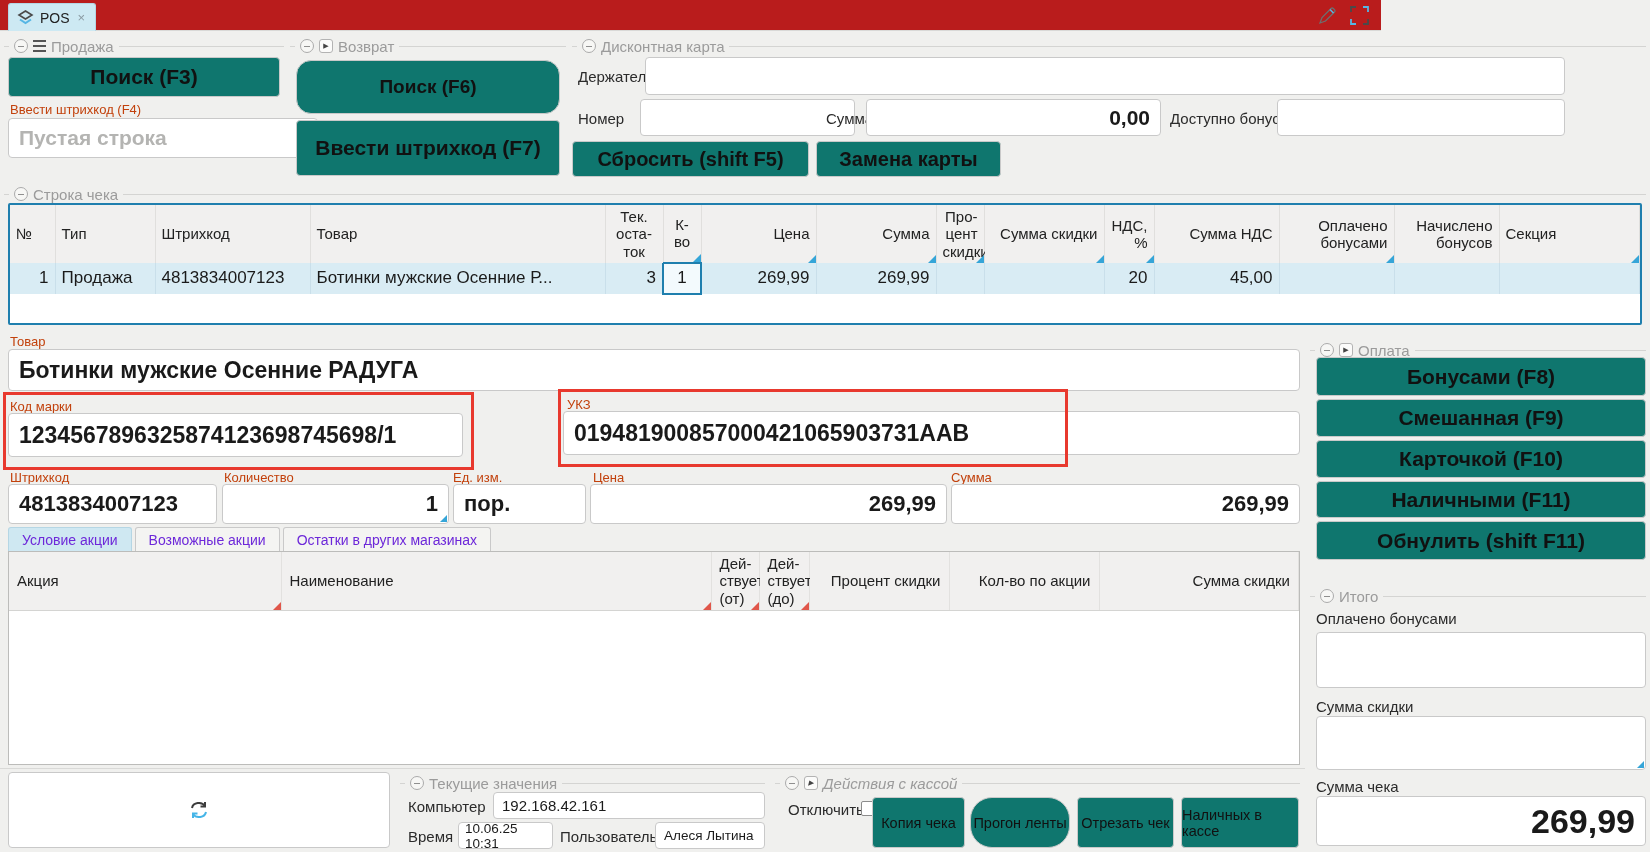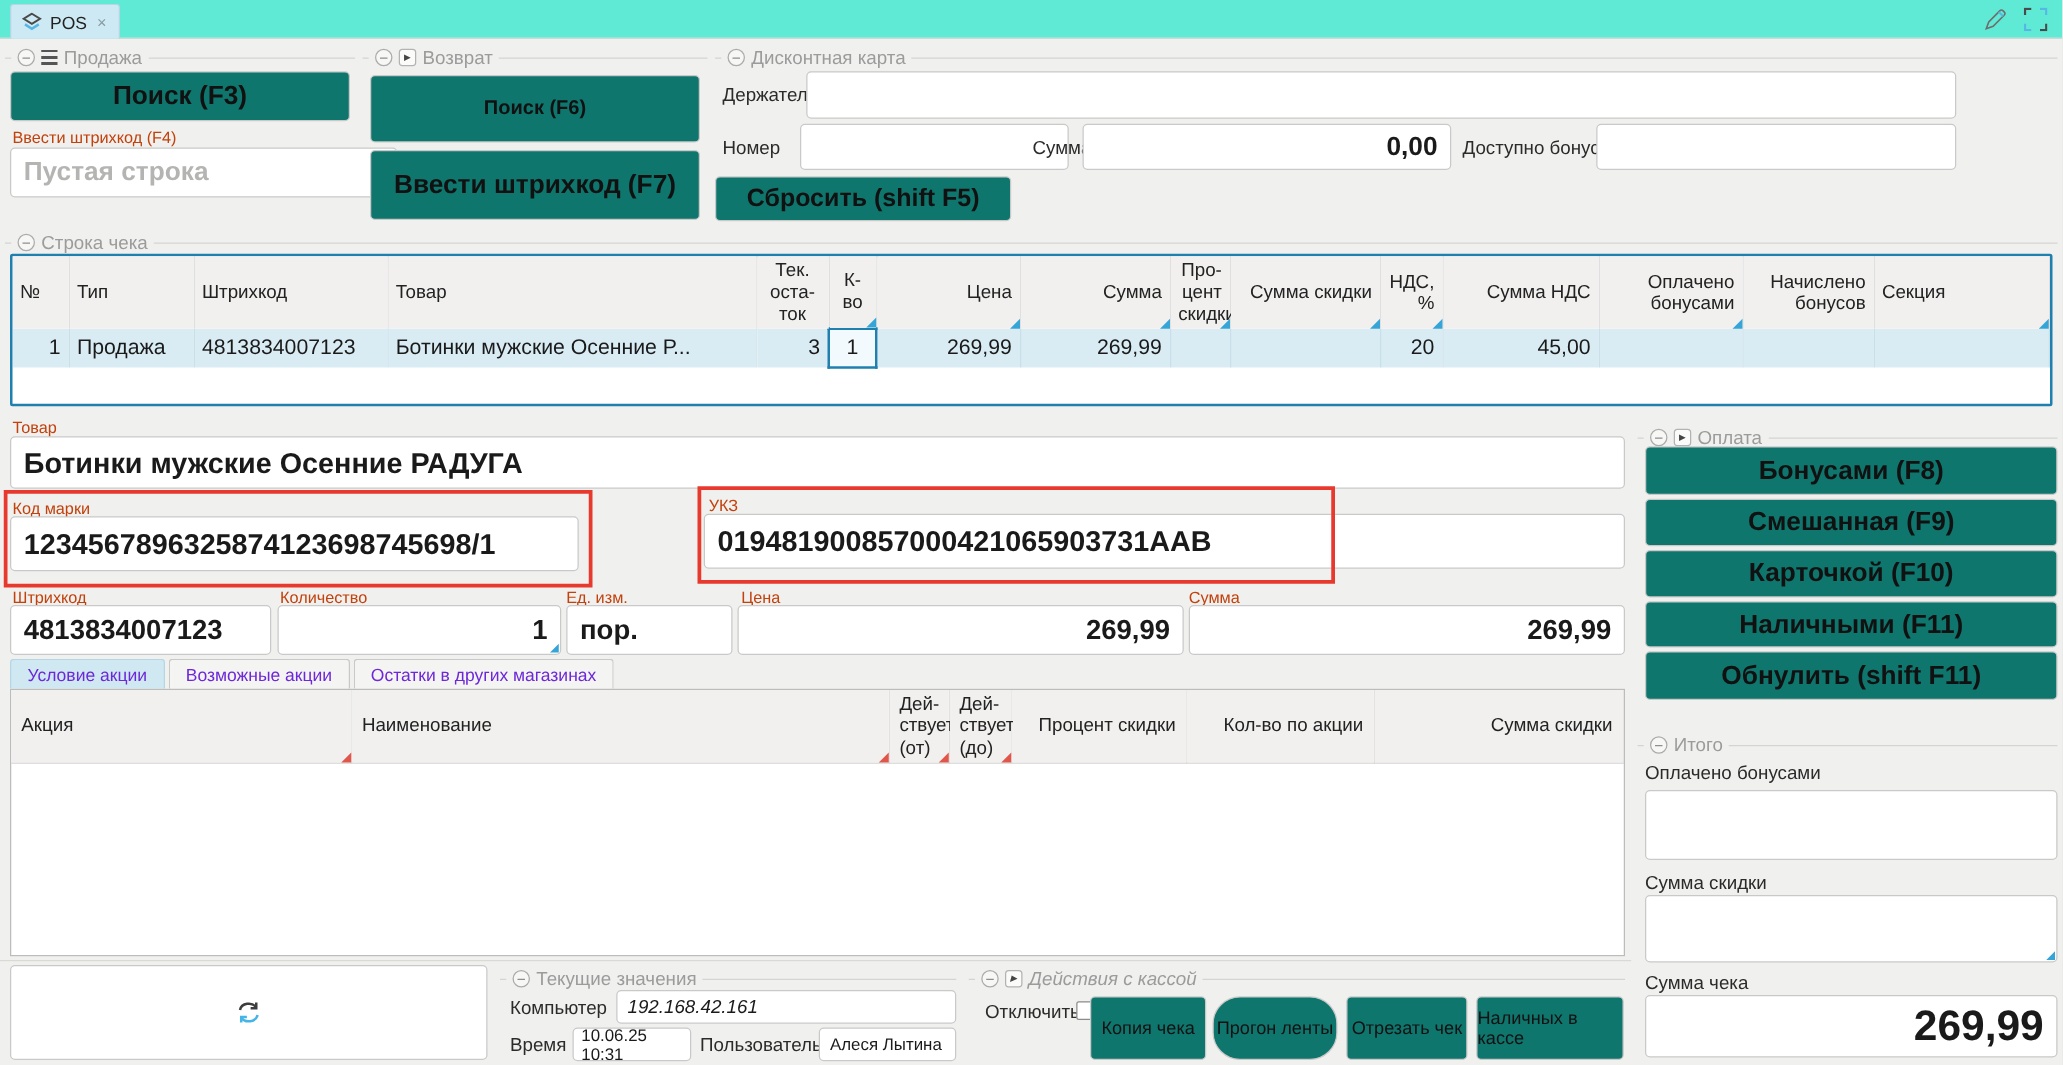--- a/index.html
+++ b/index.html
@@ -3,21 +3,21 @@
 <meta charset="utf-8">
 <style>
   * { margin:0; padding:0; box-sizing:border-box; }
   html,body { background:#e8e8e6; }
   .app {
     position:relative; width:1650px; height:852px;
     background:#f0f0ee; overflow:hidden;
     font-family:"Liberation Sans", sans-serif; color:#1a1a1a;
   }
   
-  .tabbar { position:absolute; left:0; top:0; width:1650px; height:31px; background:#5eead4; border-bottom:1px solid #d9d9d7; }
+  .tabbar { position:absolute; left:0; top:0; width:1381px; height:31px; background:#b91c1c; border-bottom:1px solid #d9d9d7; }
   .tab { position:absolute; left:8px; top:3px; height:28px; padding:0 10px 0 8px; background:#cde9f3; border:1px solid #b5d6e4; border-bottom:none; border-radius:3px 3px 0 0; display:flex; align-items:center; gap:6px; font-size:14px; color:#222; }
   .tab .close { color:#8a9aa2; font-size:13px; margin-left:2px; cursor:pointer; }
   .tab-actions { position:absolute; right:12px; top:5px; display:flex; gap:12px; align-items:center; }
   
   .ghd { position:absolute; display:flex; align-items:center; gap:5px; color:#9b9b9b; font-size:15px; height:16px; white-space:nowrap; }
   .ghd .pre { width:5px; height:1px; background:#d4d4d2; }
   .ghd .line { height:1px; background:#d4d4d2; flex:1; }
   .ico-collapse { width:14px; height:14px; border:1px solid #ababab; border-radius:50%; position:relative; display:inline-block; background:#f7f7f5; }
   .ico-collapse::after { content:""; position:absolute; left:3px; top:5.5px; width:6px; height:1.5px; background:#8f8f8f; }
   .ico-box { width:14px; height:14px; border:1px solid #b3b3b3; border-radius:3px; background:#fbfbfa; display:inline-flex; align-items:center; justify-content:center; font-size:7px; color:#444; }
@@ -104,38 +104,39 @@
     <span class="corner-blue"></span>
   </div>
 
   <div class="ghd" style="left:290px; top:38px; width:276px;">
     <span class="pre"></span>
       <span class="ico-collapse"></span>
     <span class="ico-box">▶</span>
     <span>Возврат</span>
       <span class="line"></span>
   </div>
-  <div class="btn" style="left:296px; top:60px; width:264px; height:54px; font-size:16px;">Поиск (F6)</div>
+  <div class="btn" style="left:296px; top:60px; width:264px; height:54px; font-size:19px;border-radius:15px;">Поиск (F6)</div>
   <div class="btn" style="left:296px; top:120px; width:264px; height:56px; font-size:21px;">Ввести штрихкод (F7)</div>
 
   <div class="ghd" style="left:572px; top:38px; width:1074px;">
     <span class="pre"></span>
       <span class="ico-collapse"></span>
     <span>Дисконтная карта</span>
       <span class="line"></span>
   </div>
   <div class="lbl15" style="left:578px; top:68px;">Держатель</div>
   <div class="field" style="left:645px; top:57px; width:920px; height:38px;"></div>
   <div class="lbl15" style="left:578px; top:110px;">Номер</div>
   <div class="field" style="left:640px; top:99px; width:215px; height:37px;"></div>
   <div class="lbl15" style="left:826px; top:110px;">Сумма</div>
   <div class="field right" style="left:866px; top:99px; width:295px; height:37px; padding:0 10px; font-weight:bold; font-size:21px;">0,00</div>
   <div class="lbl15" style="left:1170px; top:110px;">Доступно бонусов</div>
   <div class="field" style="left:1277px; top:99px; width:288px; height:37px;"></div>
   <div class="btn" style="left:572px; top:141px; width:237px; height:36px; font-size:20px;">Сбросить (shift F5)</div>
+  <div class="btn" style="left:816px; top:141px; width:185px; height:36px; font-size:20px;">Замена карты</div>
 
   <div class="ghd" style="left:4px; top:186px; width:1642px;">
     <span class="pre"></span>
       <span class="ico-collapse"></span>
     <span>Строка чека</span>
       <span class="line"></span>
   </div>
   <div class="rc-table">
     <table>
       <colgroup>
@@ -293,21 +294,21 @@
     </span>
   </div>
 
   <div class="ghd" style="left:400px; top:775px; width:365px;">
     <span class="pre"></span>
       <span class="ico-collapse"></span>
     <span>Текущие значения</span>
       <span class="line"></span>
   </div>
   <div class="lbl15" style="left:408px; top:798px;">Компьютер</div>
-  <div class="field" style="left:493px; top:792px; width:272px; height:27px; padding:0 8px; font-size:15px;font-style:italic;">192.168.42.161</div>
+  <div class="field" style="left:493px; top:792px; width:272px; height:27px; padding:0 8px; font-size:15px;">192.168.42.161</div>
   <div class="lbl15" style="left:408px; top:828px;">Время</div>
   <div class="field" style="left:458px; top:822px; width:95px; height:27px; padding:0 6px; font-size:13.5px; justify-content:center;">10.06.25 10:31</div>
   <div class="lbl15" style="left:560px; top:828px;">Пользователь</div>
   <div class="field" style="left:655px; top:822px; width:110px; height:27px; padding:0 8px; font-size:13.5px;">Алеся Лытина</div>
 
   <div class="ghd" style="left:775px; top:775px; width:525px;font-style:italic;">
     <span class="pre"></span>
       <span class="ico-collapse"></span>
     <span class="ico-box">▶</span>
     <span>Действия с кассой</span>

